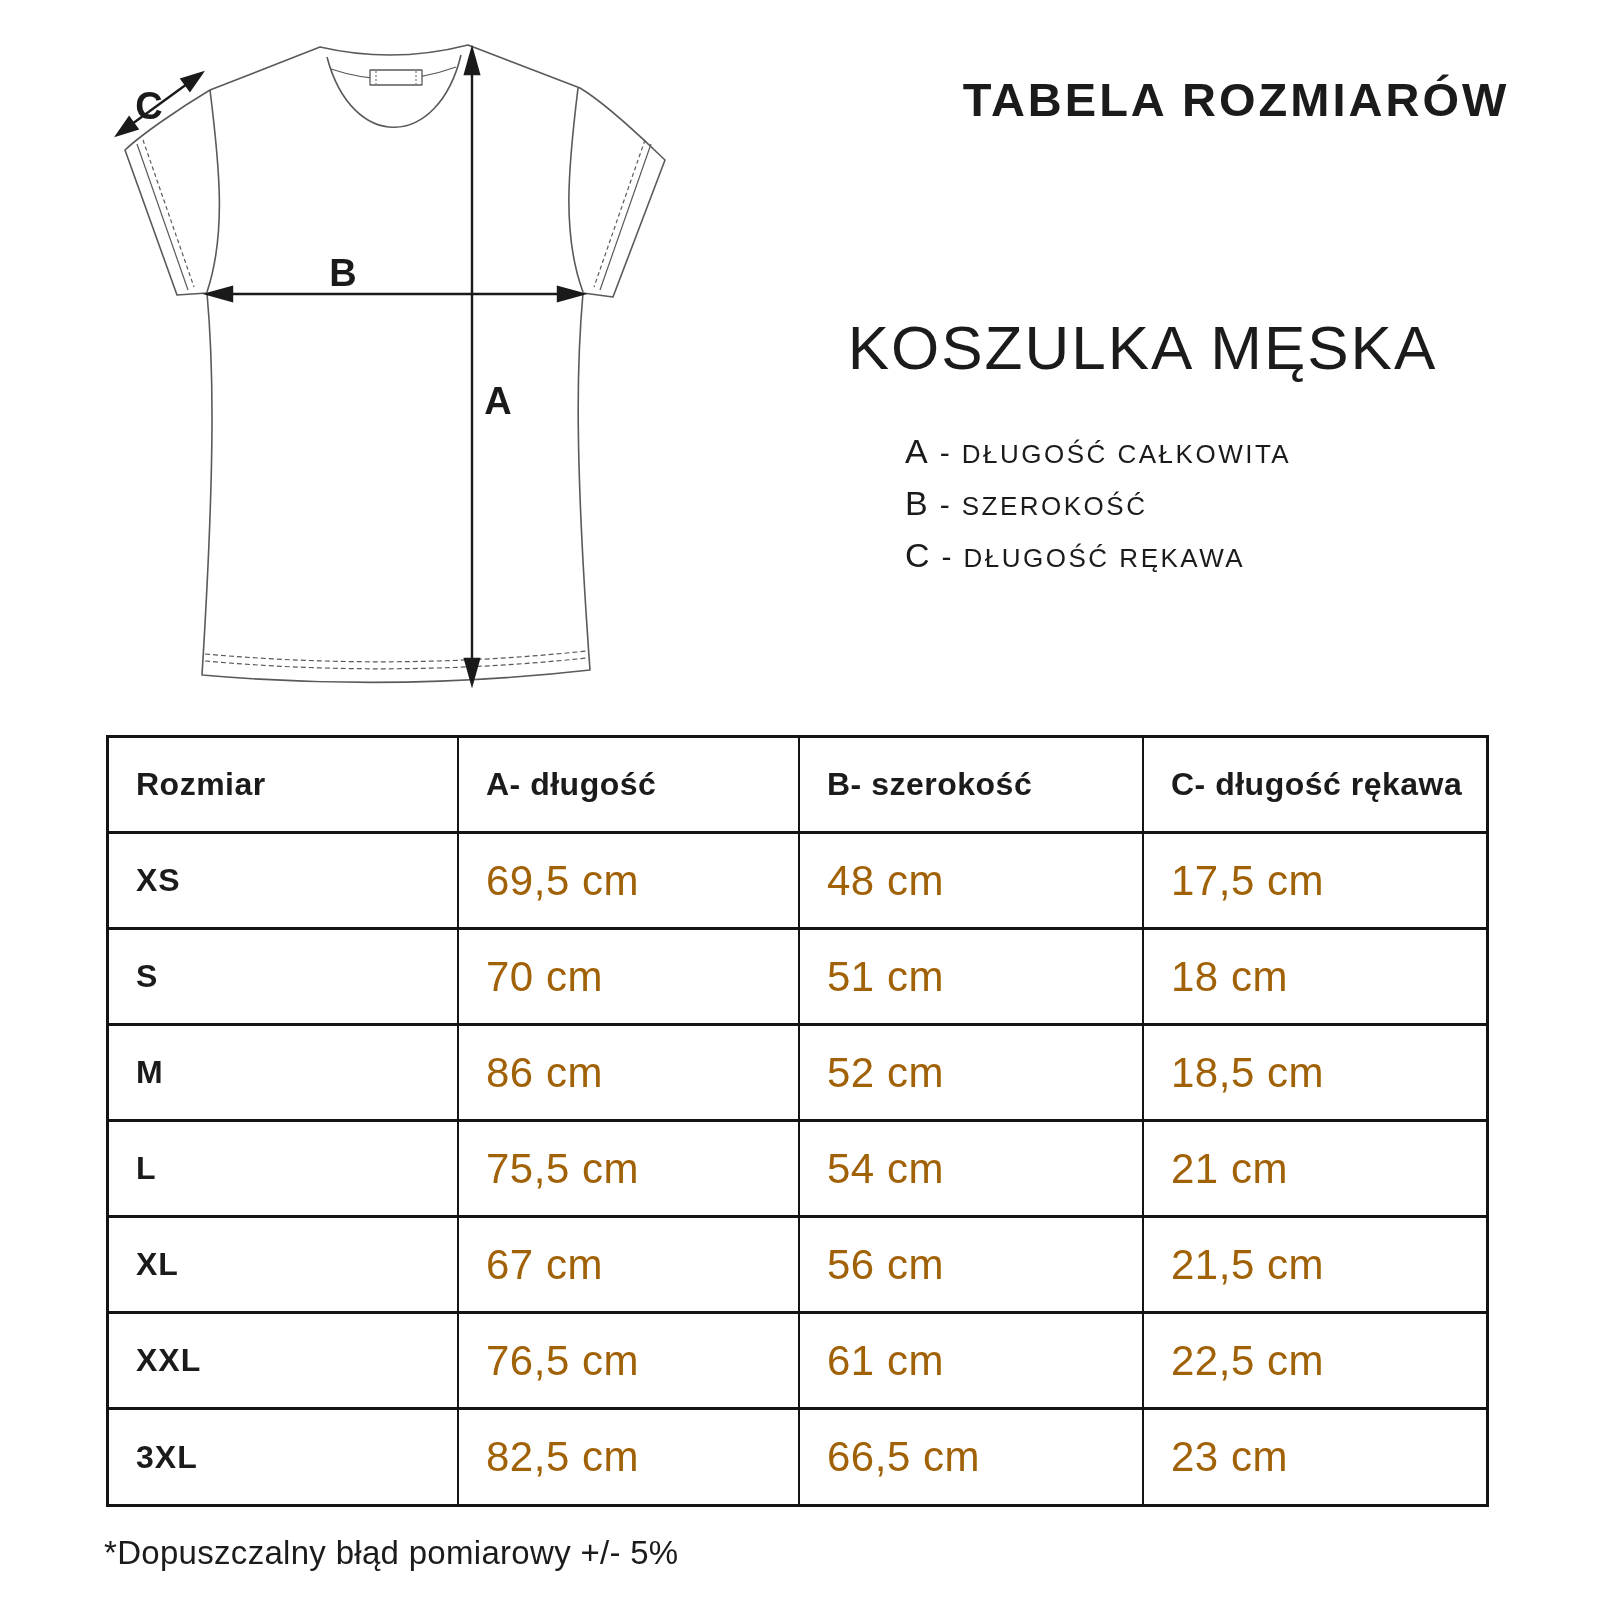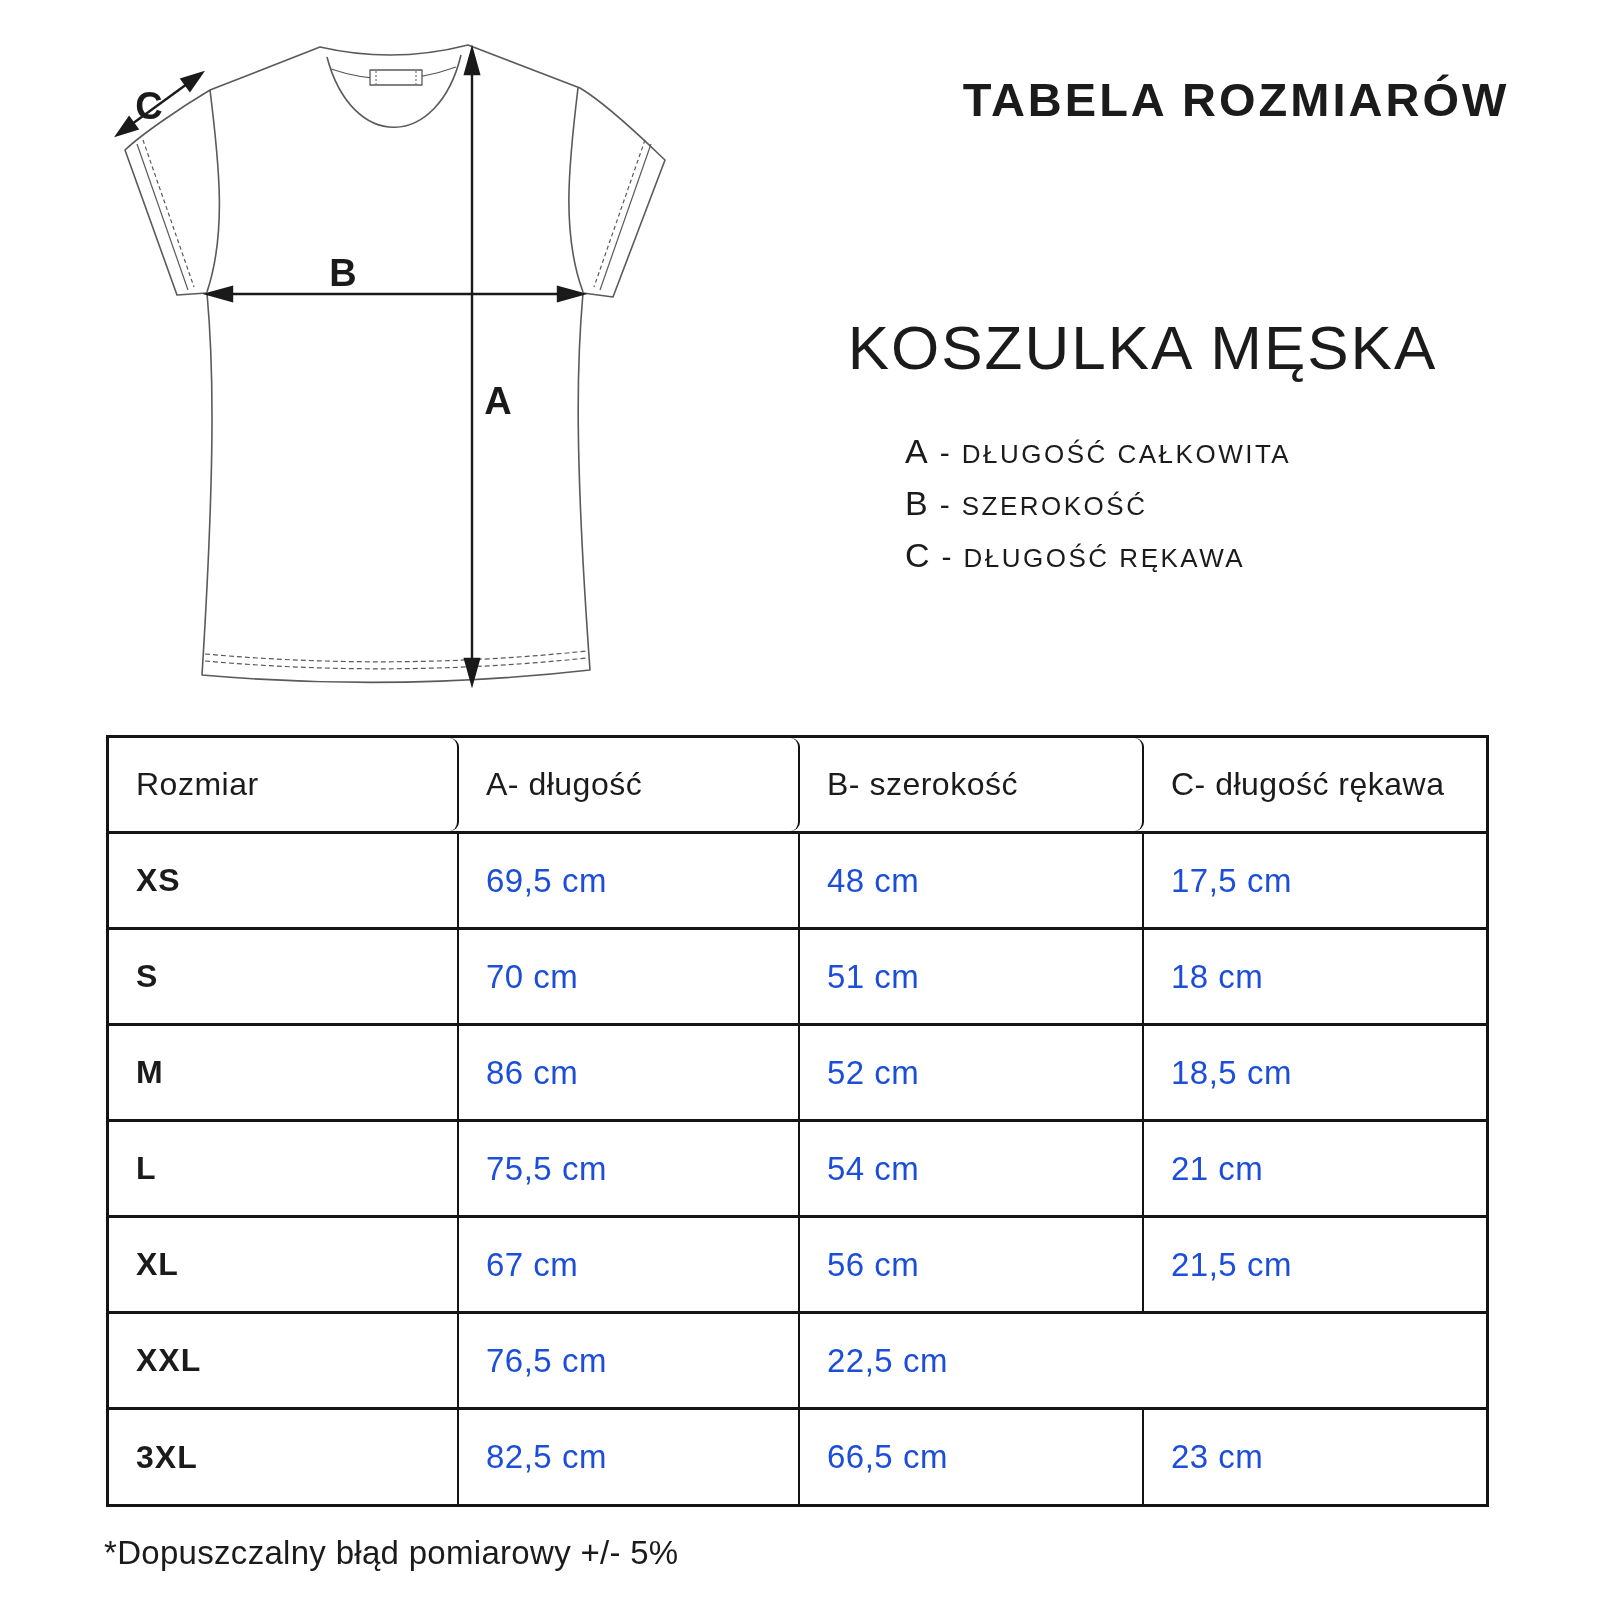--- a/index.html
+++ b/index.html
@@ -32,23 +32,23 @@
   .trow{
     display:grid;grid-template-columns:350px 341px 344px 342px;
     height:96px;box-sizing:border-box;border-bottom:3px solid #141414;
   }
   .tbody .trow:last-child{height:94px;border-bottom:none;text-align:right;}
   .tcell{
     display:flex;align-items:center;padding-left:27px;box-sizing:border-box;
     border-right:2px solid #141414;overflow:hidden;white-space:nowrap;
   }
   .tcell:last-child{border-right:none;}
-  .th{font-size:32px;font-weight:400;letter-spacing:0.5px;border-radius:9px;}
+  .th{font-size:32px;font-weight:700;letter-spacing:0.5px;}
   .tsize{font-size:32px;font-weight:700;letter-spacing:1px;}
-  .tval{font-size:33px;font-weight:300;letter-spacing:0.5px;color:#1d4ed8;}
+  .tval{font-size:42px;font-weight:300;letter-spacing:0.5px;color:#a16207;}
   
   .footnote{position:absolute;left:104px;top:1534px;font-size:33px;font-weight:300;letter-spacing:0.3px;}
 </style>
 </head>
 <body>
 
 <div class="page">
 
   <div class="shirt-wrap">
     <svg viewBox="0 0 620 680" width="620" height="680">
@@ -171,20 +171,21 @@
         <div class="trow">
           <div class="tcell tsize">XL</div>
           <div class="tcell tval">67 cm</div>
           <div class="tcell tval">56 cm</div>
           <div class="tcell tval">21,5 cm</div>
         </div>
 
         <div class="trow">
           <div class="tcell tsize">XXL</div>
           <div class="tcell tval">76,5 cm</div>
+          <div class="tcell tval">61 cm</div>
           <div class="tcell tval">22,5 cm</div>
         </div>
 
         <div class="trow">
           <div class="tcell tsize">3XL</div>
           <div class="tcell tval">82,5 cm</div>
           <div class="tcell tval">66,5 cm</div>
           <div class="tcell tval">23 cm</div>
         </div>
       </div>

